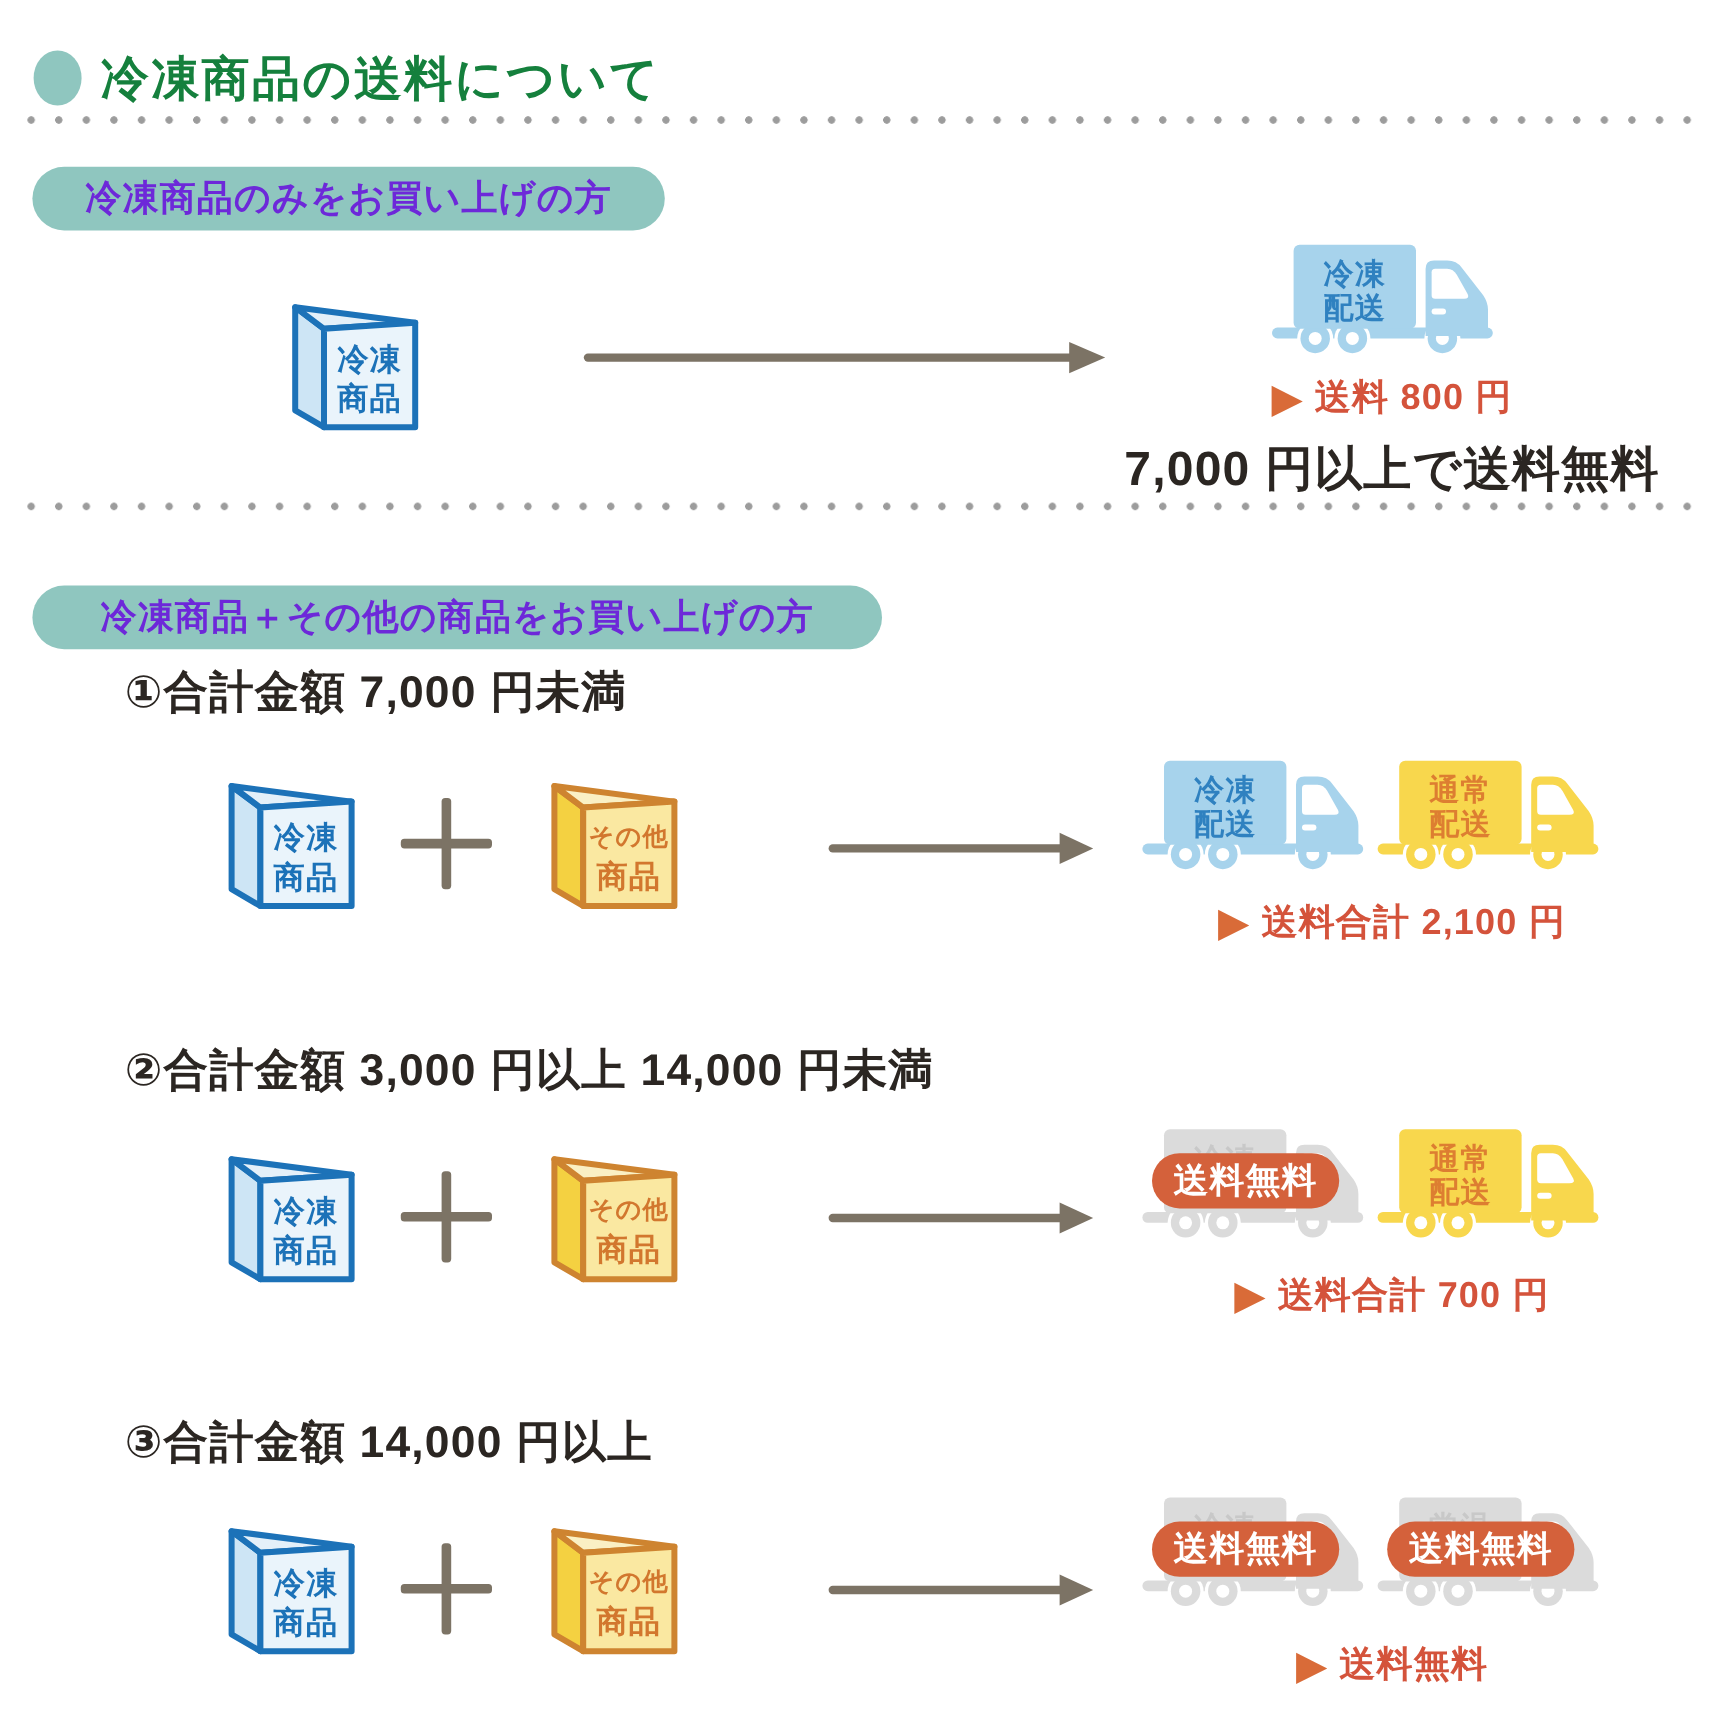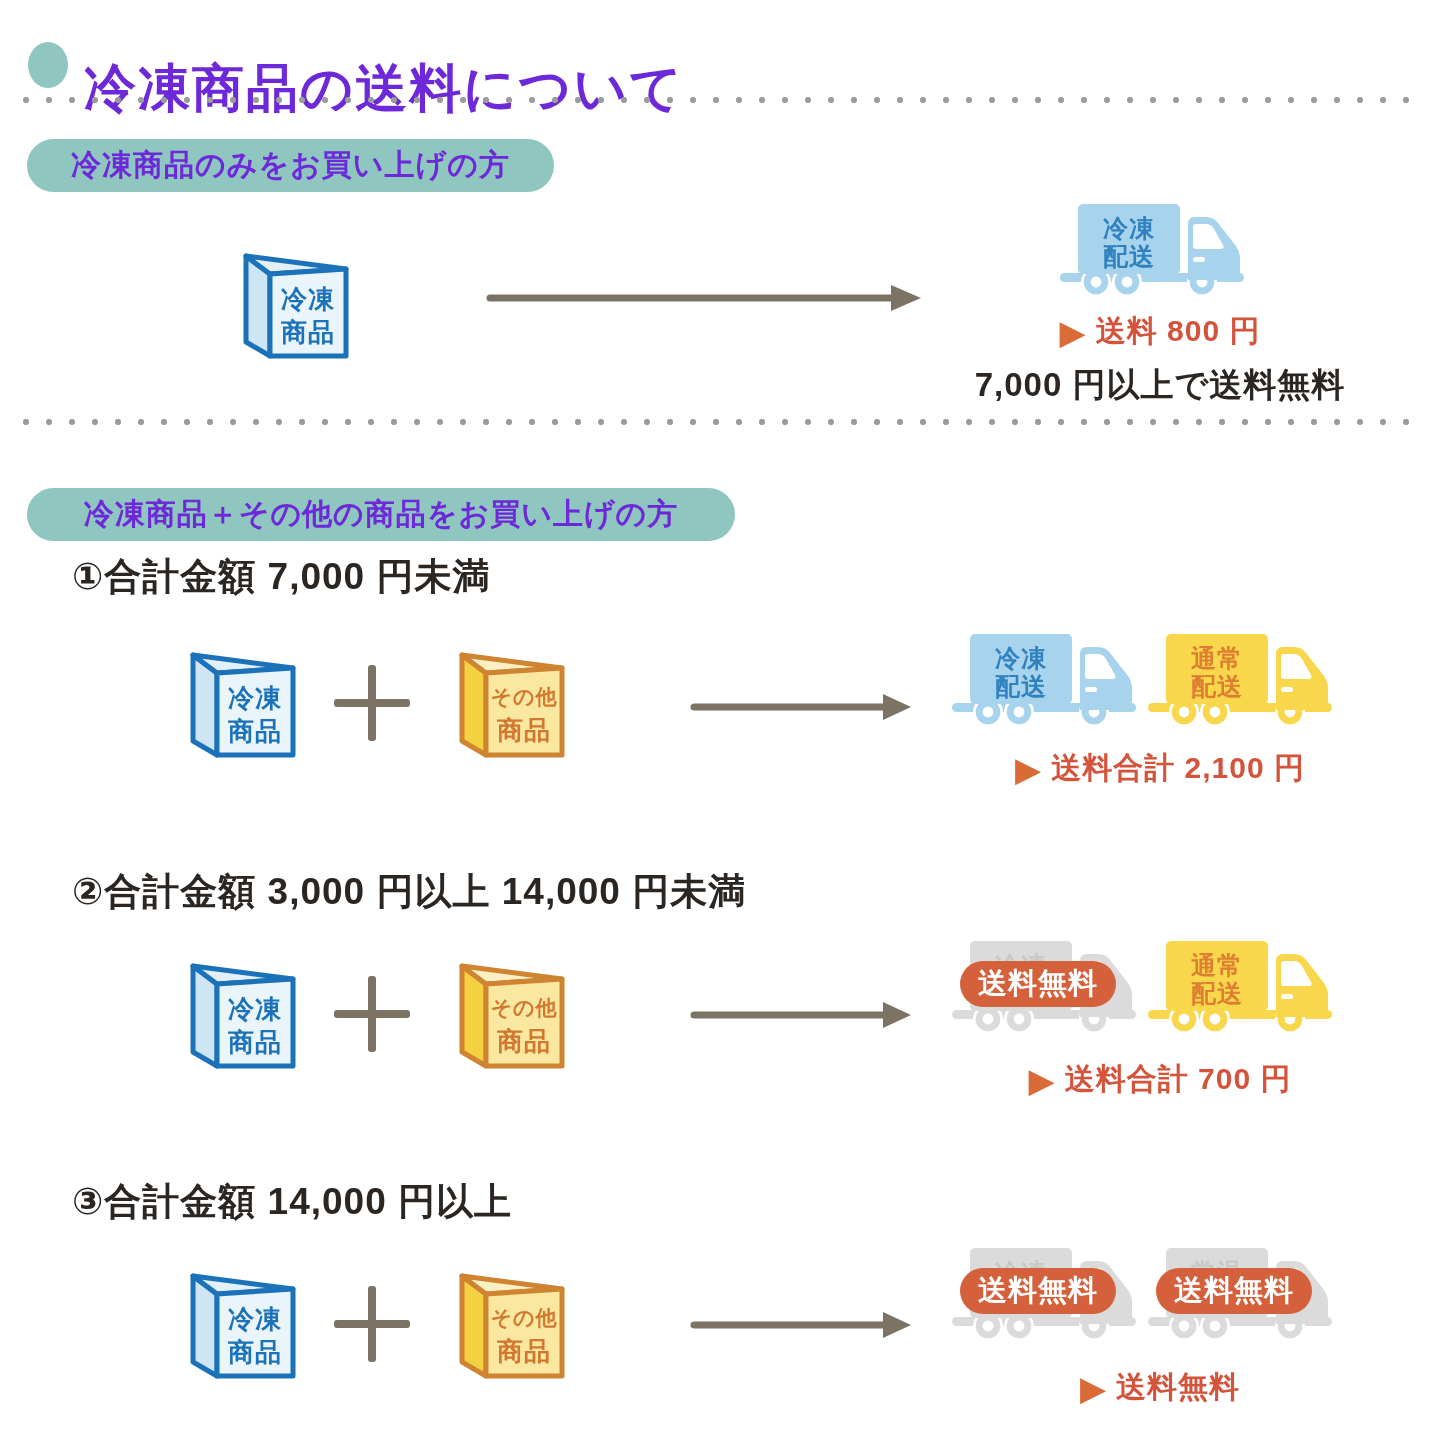--- a/index.html
+++ b/index.html
@@ -4,34 +4,34 @@
 <style>
   html,body{margin:0;padding:0;background:#fff;}
   .canvas{
     position:relative;width:1445px;height:1445px;background:#fff;
     font-family:"Liberation Sans","DejaVu Sans",sans-serif;overflow:hidden;
   }
   .canvas svg{position:absolute;overflow:visible;}
 
   
   .bullet{position:absolute;left:28px;top:42px;width:40px;height:46px;border-radius:50%;background:#8FC6BF;}
-  .title{position:absolute;left:84px;top:54px;margin:0;font-size:52px;font-weight:bold;color:#6d28d9;letter-spacing:2px;}
+  .title{position:absolute;left:84px;top:38px;margin:0;font-size:40px;font-weight:bold;color:#15803d;letter-spacing:2px;}
 
   
   .dots{position:absolute;left:22px;width:1403px;height:8px;
     background-image:radial-gradient(circle 3px at 4px 4px,#9C9C9C 2.8px,transparent 3.3px);
     background-size:23px 8px;background-repeat:repeat-x;}
 
   
   .tealbadge{position:absolute;left:27px;height:53px;background:#8FC6BF;border-radius:27px;
     color:#6d28d9;font-size:30px;font-weight:bold;letter-spacing:1px;
     display:flex;align-items:center;justify-content:center;}
 
   
-  .case-heading{position:absolute;left:72px;margin:0;font-size:37px;font-weight:bold;color:#2B2622;letter-spacing:1px;}
+  .case-heading{position:absolute;left:104px;margin:0;font-size:37px;font-weight:bold;color:#2B2622;letter-spacing:1px;}
 
   
   .pbox path{stroke-width:5;stroke-linejoin:round;}
   .box-frozen .b-side{fill:#CDE5F5}.box-frozen .b-top{fill:#E4F0F9}.box-frozen .b-front{fill:#EAF4FB}
   .box-frozen path{stroke:#1C72B8}.box-frozen .b-label{fill:#1C72B8}
   .box-other .b-side{fill:#F4D141}.box-other .b-top{fill:#FAF0C4}.box-other .b-front{fill:#FAE8A1}
   .box-other path{stroke:#CE8430}.box-other .b-label{fill:#D2772E}
   .b-label{font-size:26px;font-weight:bold;text-anchor:middle;letter-spacing:1px;}
   .b-label-sm{font-size:21px;}
 
@@ -48,21 +48,21 @@
   .truck-gray .t-body{fill:#DBDBDB}.truck-gray .t-label{fill:#C8C8C8}
   .t-label{font-size:25px;font-weight:bold;text-anchor:middle;letter-spacing:1px;}
   .free-badge{position:absolute;left:8px;top:20px;width:156px;height:46px;background:#D4613B;border-radius:23px;
     color:#fff;font-size:29px;font-weight:bold;letter-spacing:1px;
     display:flex;align-items:center;justify-content:center;}
 
   
   .result{position:absolute;left:940px;width:440px;display:flex;align-items:center;justify-content:center;gap:10px;}
   .tri{color:#D96B38;font-size:34px;line-height:1;}
   .result-text{color:#D4533B;font-size:30px;font-weight:bold;letter-spacing:1px;white-space:nowrap;}
-  .note{position:absolute;left:930px;width:460px;text-align:center;color:#2B2622;font-size:33px;font-weight:bold;letter-spacing:1px;white-space:nowrap;}
+  .note{position:absolute;left:930px;width:460px;text-align:center;color:#2B2622;font-size:40px;font-weight:bold;letter-spacing:1px;white-space:nowrap;}
 </style>
 </head>
 <body>
 
 <div class="canvas">
 
   <div class="bullet"></div>
   <h1 class="title">冷凍商品の送料について</h1>
   <div class="dots" style="top:96px"></div>
 

